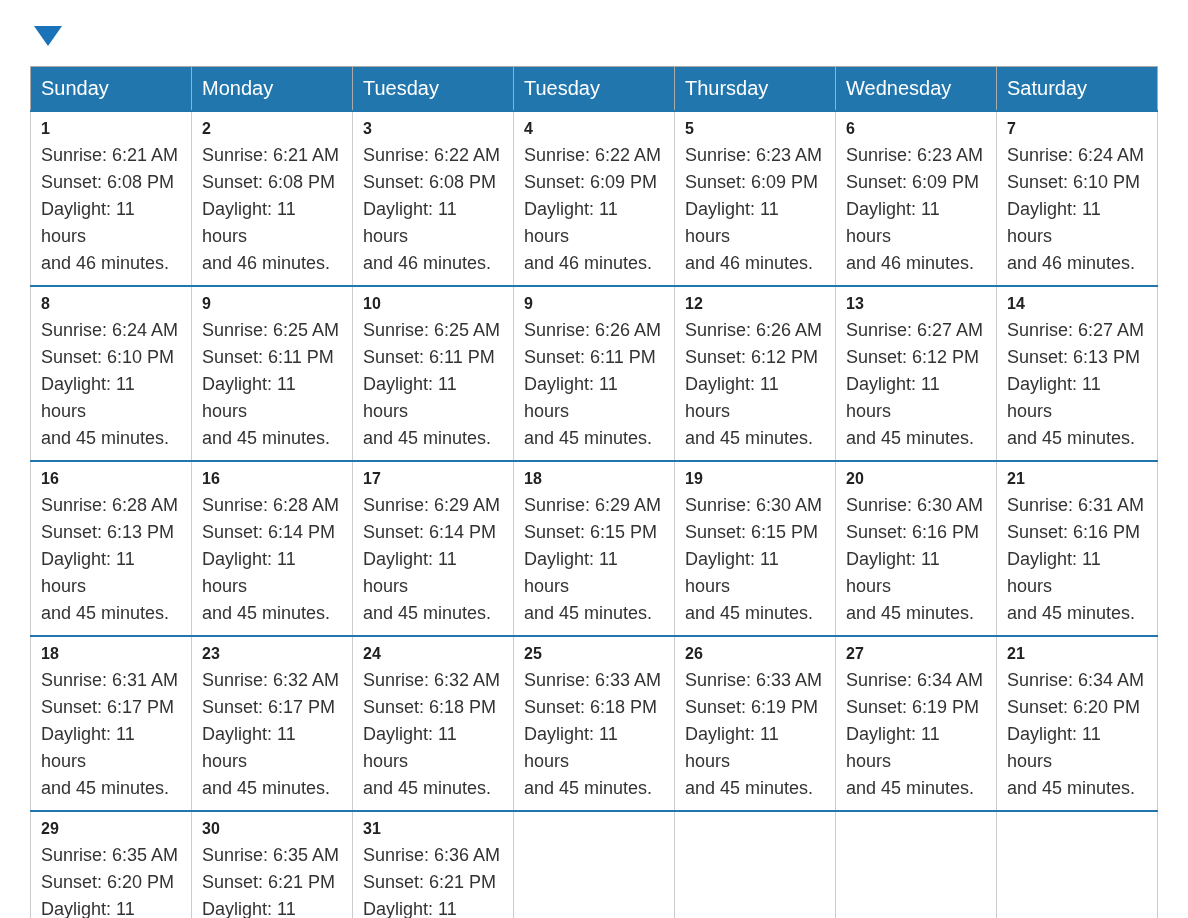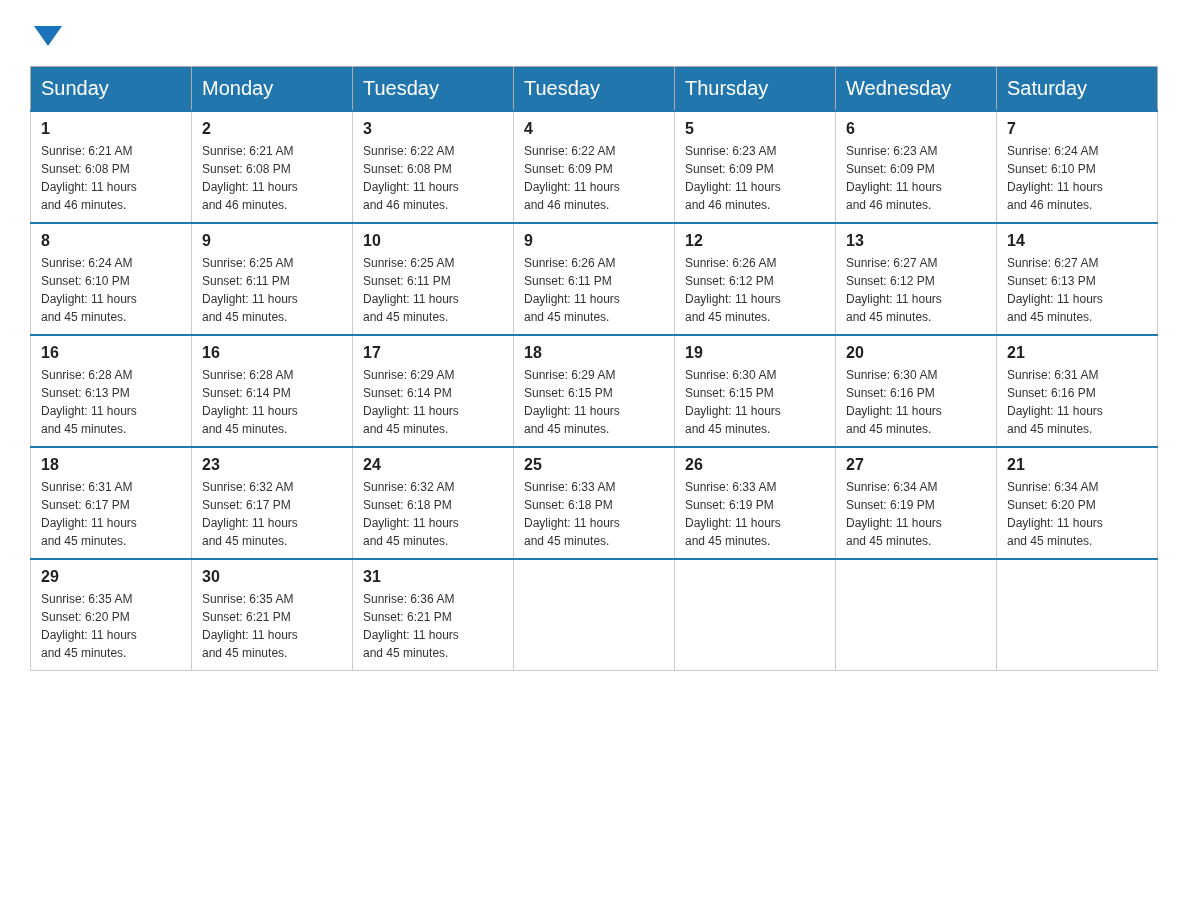--- a/index.html
+++ b/index.html
@@ -87,21 +87,21 @@
       min-height: 100px;
     }
     .day-number {
       font-size: 16px;
       font-weight: bold;
       color: #222;
       margin-bottom: 4px;
       display: block;
     }
     .day-info {
-      font-size: 12px;
+      font-size: 18px;
       line-height: 1.5;
       color: #333;
     }
     .calendar tr td {
       border-bottom: 1px solid #ccc;
     }
     .calendar tbody tr:first-child td {
       border-top: 2px solid #2176ae;
     }
     .calendar tbody tr td {

